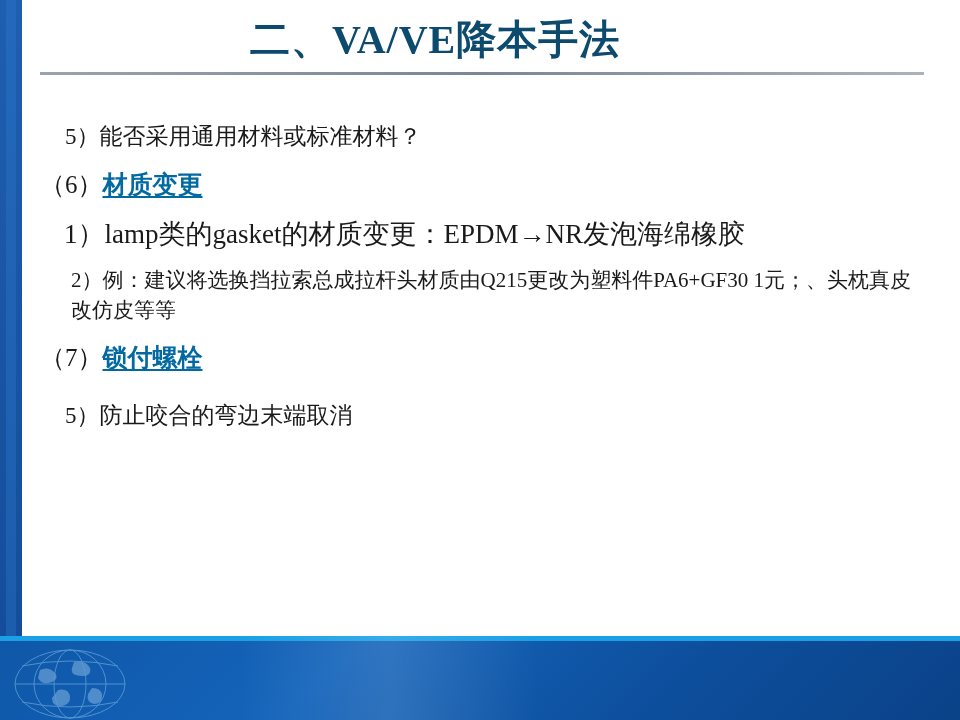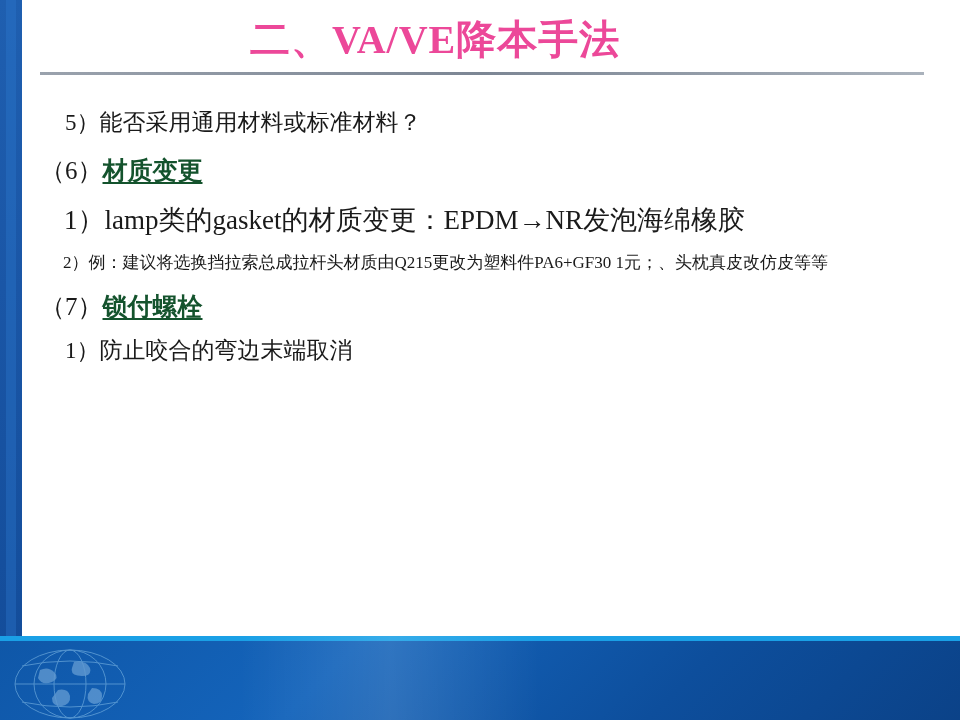--- a/index.html
+++ b/index.html
@@ -39,21 +39,21 @@
     background: #2f7ad0;
     opacity: 0.35;
   }
 
   
   .title {
     position: absolute;
     left: 250px;
     top: 12px;
     width: 620px;
-    color: #ec4899;
+    color: #0c4a6e;
     font-family: "Liberation Serif", serif;
     font-weight: bold;
     font-size: 40px;
     letter-spacing: 1px;
     white-space: nowrap;
   }
   .title-rule {
     position: absolute;
     left: 40px;
     top: 72px;
@@ -71,44 +71,44 @@
   }
 
   .line {
     color: #1a1a1a;
     font-family: "Liberation Serif", serif;
   }
 
   .lvl1 {
     font-size: 23px;
     margin-left: 25px;
-    margin-top: 10px;
+    margin-top: 24px;
     line-height: 1.45;
   }
   .lvl1-sm {
     font-size: 27px;
     margin-left: 24px;
     margin-top: 12px;
     line-height: 1.5;
   }
   .heading {
     font-size: 25px;
     margin-left: 0px;
     margin-top: 14px;
     line-height: 1.4;
   }
   .heading .hl {
-    color: #14532d;
+    color: #0369a1;
     font-weight: bold;
     text-decoration: underline;
     text-underline-offset: 3px;
   }
   .para {
-    font-size: 17px;
-    margin-left: 23px;
+    font-size: 21px;
+    margin-left: 31px;
     margin-top: 10px;
     line-height: 1.45;
     width: 860px;
   }
 
   
   .bottom-band {
     position: absolute;
     left: 0;
     top: 636px;
@@ -162,21 +162,21 @@
       <span>（6）</span><span class="hl">材质变更</span>
     </div>
 
     <div class="line lvl1-sm">1）lamp类的gasket的材质变更：EPDM→NR发泡海绵橡胶</div>
     <div class="line para">2）例：建议将选换挡拉索总成拉杆头材质由Q215更改为塑料件PA6+GF30 1元；、头枕真皮改仿皮等等</div>
 
     <div class="line heading">
       <span>（7）</span><span class="hl">锁付螺栓</span>
     </div>
 
-    <div class="line lvl1">1）防止咬合的弯边末端取消</div>
+    <div class="line lvl1">5）防止咬合的弯边末端取消</div>
 
   </div>
 
   <div class="bottom-band">
     <div class="band-line"></div>
     <svg class="band-globe" viewBox="0 0 150 72" xmlns="http://www.w3.org/2000/svg">
       <g fill="none" stroke="#9fd4f5" stroke-width="1">
         <ellipse cx="60" cy="36" rx="55" ry="34"></ellipse>
         <ellipse cx="60" cy="36" rx="36" ry="34"></ellipse>
         <ellipse cx="60" cy="36" rx="16" ry="34"></ellipse>

